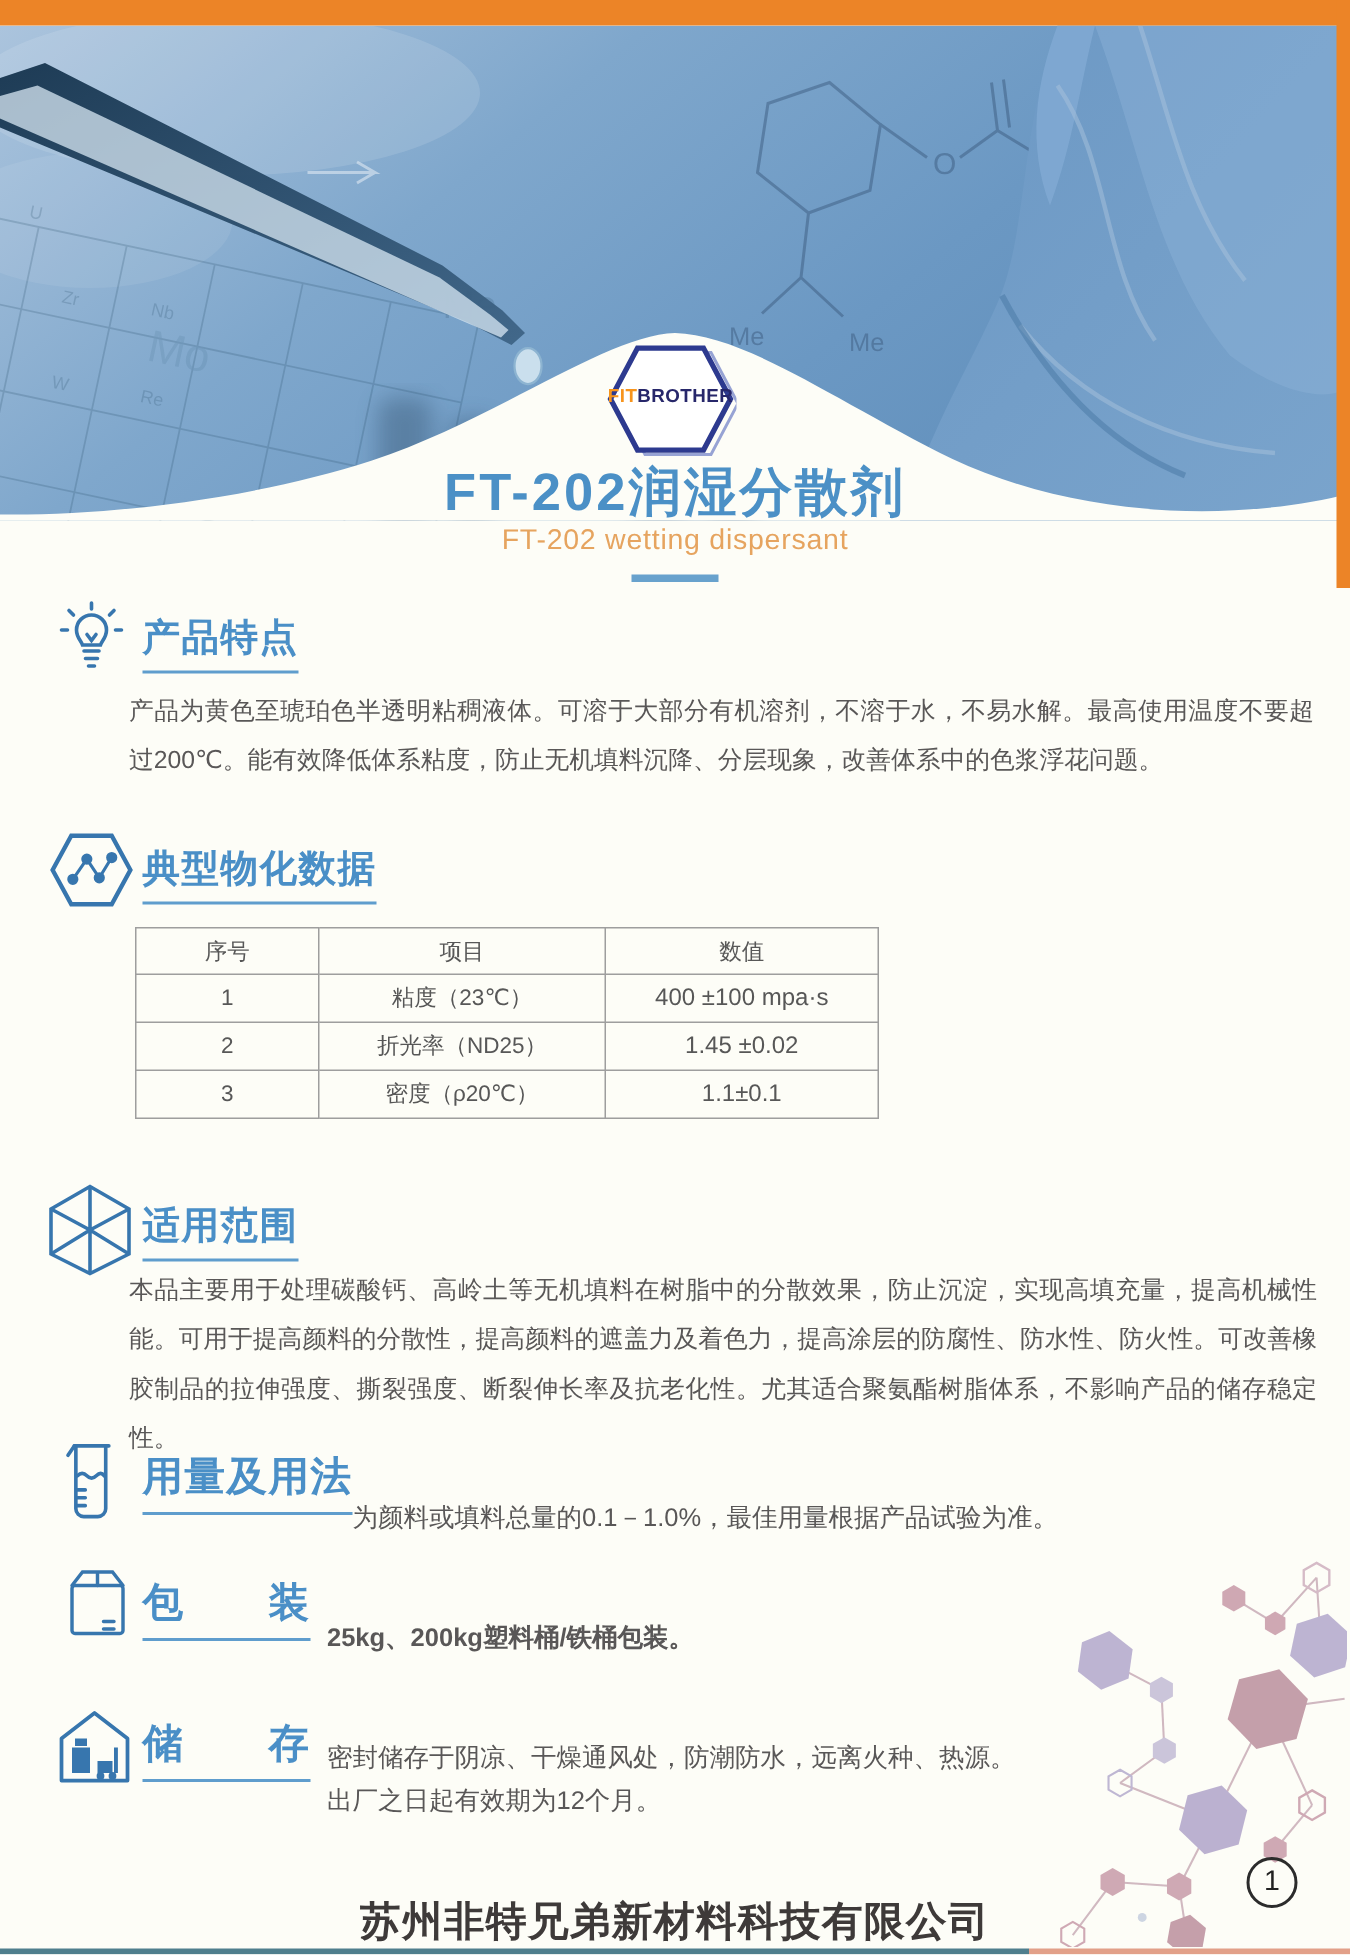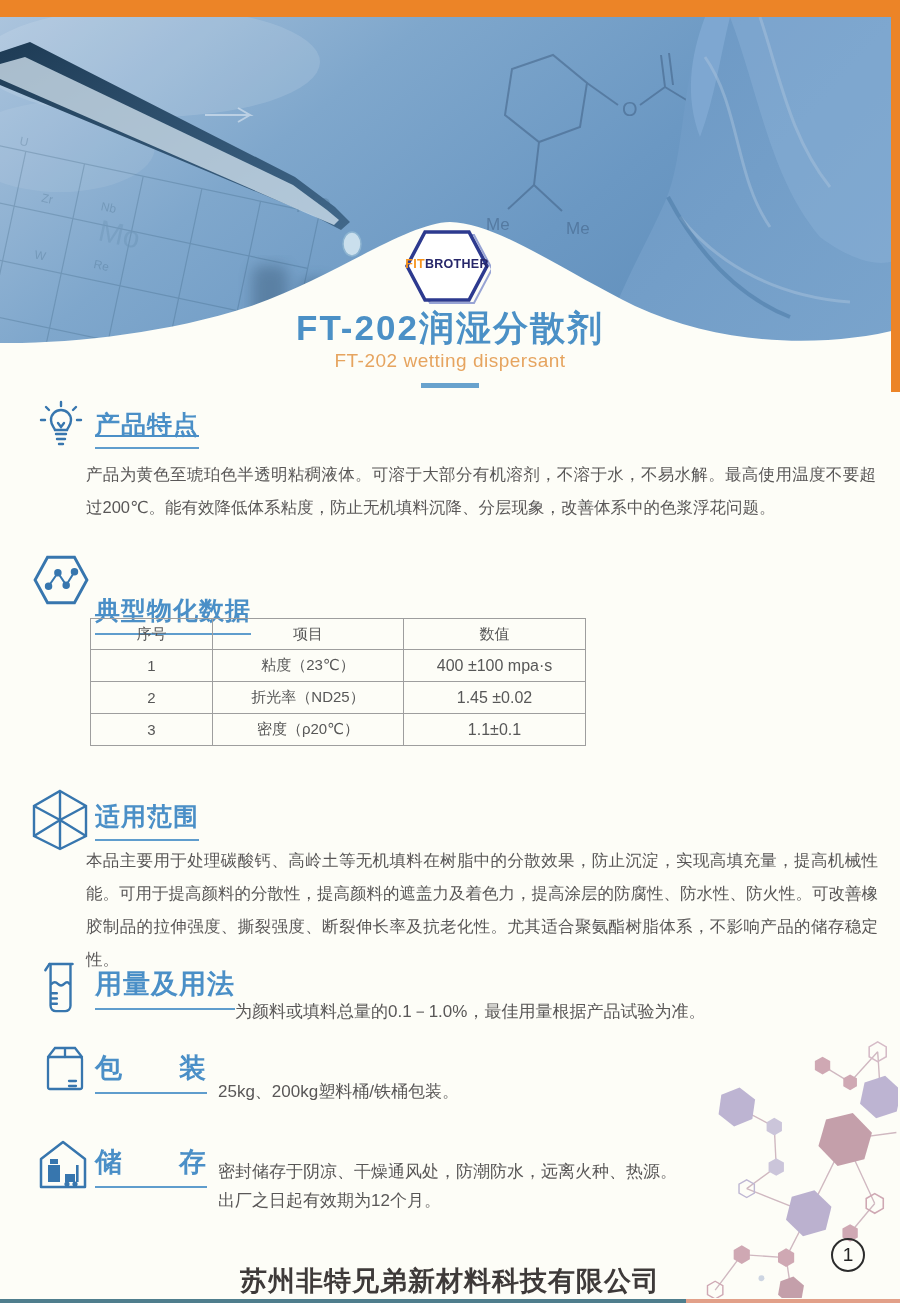--- a/index.html
+++ b/index.html
@@ -139,34 +139,34 @@
   <div class="abs title-rule"></div>
 
   <svg class="abs icon" style="left:36px;top:400px;" width="50" height="54" viewBox="0 0 48 54">
     <g stroke="#3776ae" stroke-width="2.4" fill="none" stroke-linecap="round">
       <path d="M24,10 a10,10 0 0 1 10,10 c0,5 -3,7 -4,10 h-12 c-1,-3 -4,-5 -4,-10 a10,10 0 0 1 10,-10 Z"></path>
       <path d="M21,23 l3,4 l3,-4"></path>
       <path d="M19,34 h10 M20,39 h8 M22,44 h4"></path>
       <path d="M24,2 v4 M9,7 l3,3 M39,7 l-3,3 M4,20 h4 M40,20 h4"></path>
     </g>
   </svg>
-  <div class="abs sec-h" style="left:95px;top:408px;text-decoration:underline;">产品特点</div>
+  <div class="abs sec-h" style="left:95px;top:408px;">产品特点</div>
   <div class="abs body-text" style="left:86px;top:458px;width:790px;">产品为黄色至琥珀色半透明粘稠液体。可溶于大部分有机溶剂，不溶于水，不易水解。最高使用温度不要超过200℃。能有效降低体系粘度，防止无机填料沉降、分层现象，改善体系中的色浆浮花问题。</div>
 
   <svg class="abs icon" style="left:33px;top:554px;" width="56" height="52" viewBox="0 0 54 50">
     <polygon points="14,3 40,3 52,25 40,47 14,47 2,25" stroke="#3776ae" stroke-width="2.8" fill="none"></polygon>
     <g stroke="#3776ae" stroke-width="2" fill="#3776ae">
       <path d="M15,31 L24,18 L32,30 L40,17" fill="none"></path>
       <circle cx="15" cy="31" r="2.6"></circle>
         <circle cx="24" cy="18" r="2.6"></circle>
         <circle cx="32" cy="30" r="2.6"></circle>
         <circle cx="40" cy="17" r="2.6"></circle>
     </g>
   </svg>
-  <div class="abs sec-h" style="left:95px;top:562px;margin-top:32px;">典型物化数据</div>
+  <div class="abs sec-h" style="left:95px;top:562px;">典型物化数据</div>
   <table class="abs phys-table">
     <thead>
       <tr>
         <th>序号</th>
         <th class="c2">项目</th>
         <th class="c3">数值</th>
       </tr>
     </thead>
     <tbody>
       <tr>
@@ -208,21 +208,21 @@
   <div class="abs inline-text" style="left:235px;top:984px;">为颜料或填料总量的0.1－1.0%，最佳用量根据产品试验为准。</div>
 
   <svg class="abs icon" style="left:40px;top:1042px;" width="50" height="54" viewBox="0 0 50 52">
     <g stroke="#3776ae" stroke-width="2.3" fill="none" stroke-linecap="round">
       <rect x="8" y="14" width="34" height="32" rx="2"></rect>
       <path d="M8,14 L15,5 H35 L42,14 M25,14 V5"></path>
       <path d="M29,38 h7 M29,43 h7"></path>
     </g>
   </svg>
   <div class="abs sec-h big" style="left:95px;top:1050px;">包　　装</div>
-  <div class="abs inline-text" style="left:218px;top:1064px;">25kg、200kg塑料桶/铁桶包装。</div>
+  <div class="abs inline-text" style="left:218px;top:1064px;font-weight:bold;">25kg、200kg塑料桶/铁桶包装。</div>
 
   <svg class="abs icon" style="left:36px;top:1134px;" width="54" height="60" viewBox="0 0 54 58">
     <path d="M5,24 L27,7 L49,24 V52 H5 Z" stroke="#3776ae" stroke-width="2.5" fill="none" stroke-linejoin="round"></path>
     <g fill="#3776ae">
       <rect x="12" y="30" width="12" height="17"></rect>
       <rect x="14" y="24" width="8" height="5"></rect>
       <rect x="29" y="39" width="10" height="8"></rect>
       <circle cx="31" cy="49" r="2.6"></circle>
         <circle cx="39" cy="49" r="2.6"></circle>
       <rect x="40" y="30" width="2.6" height="17"></rect>

